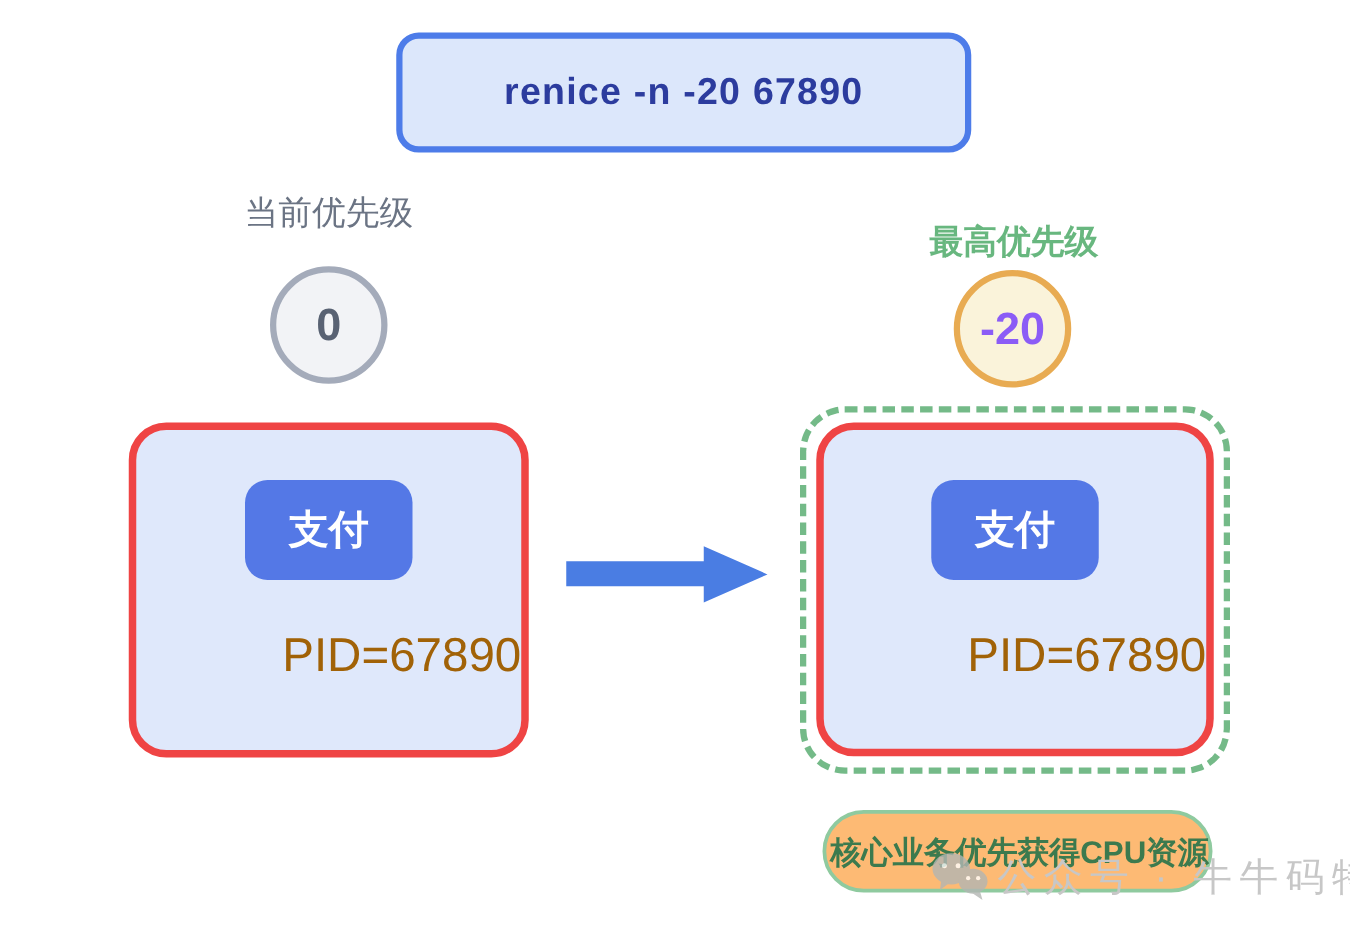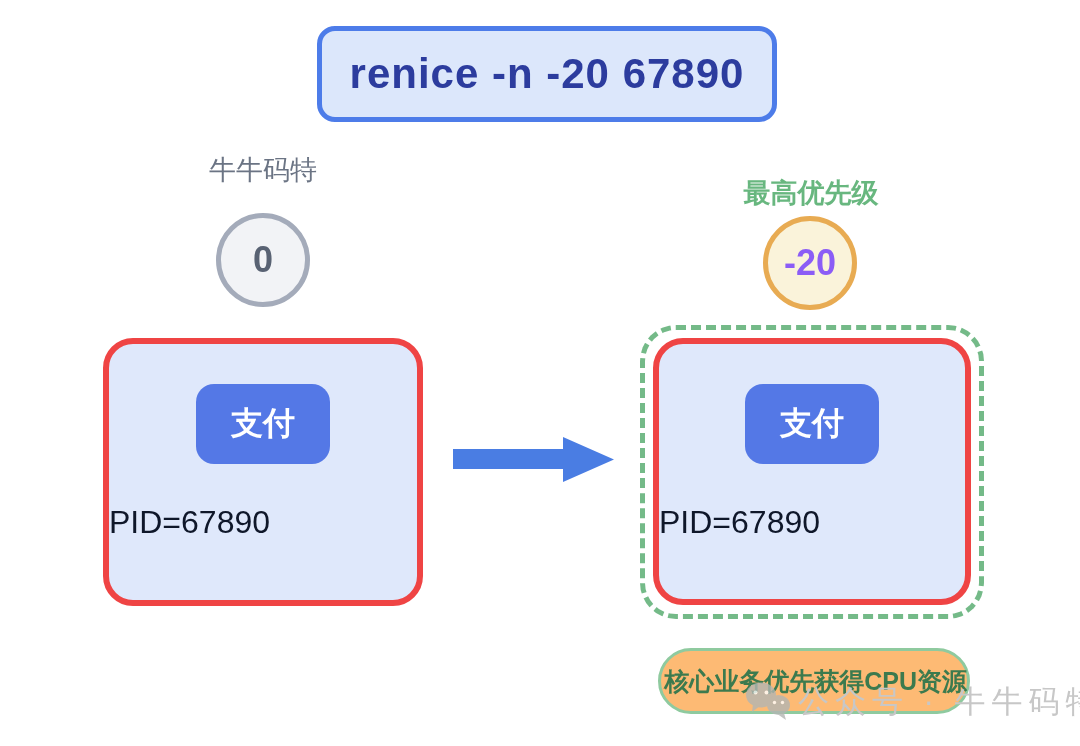--- a/index.html
+++ b/index.html
@@ -19,21 +19,21 @@
   .title-box {
     position: absolute;
     left: 317px; top: 26px;
     width: 460px; height: 96px;
     background: #dce7fb;
     border: 5px solid #4d7ce9;
     border-radius: 18px;
     display: flex; align-items: center; justify-content: center;
   }
   .title-box .cmd {
-    font-size: 42px;
+    font-size: 30px;
     font-weight: bold;
     color: #2c3c9e;
     letter-spacing: 1px;
   }
 
   
   .prio-label {
     position: absolute;
     top: 152px;
     width: 300px;
@@ -85,23 +85,23 @@
     border-radius: 18px;
     display: flex; align-items: center; justify-content: center;
     color: #ffffff;
     font-size: 32px;
     font-weight: bold;
   }
   .proc-pid {
     position: absolute;
     left: 0; right: 0;
     top: 160px;
-    text-align: left;
-    font-size: 32px;
-    color: #0f172a;
+    text-align: right;
+    font-size: 38px;
+    color: #a16207;
   }
 
   
   .dashed-wrap {
     position: absolute;
     left: 640px; top: 325px;
     width: 344px; height: 294px;
     border: 5px dashed #74ba88;
     border-radius: 36px;
   }
@@ -147,21 +147,21 @@
 </style>
 </head>
 <body>
 
 <div class="stage">
 
   <div class="title-box">
     <span class="cmd">renice -n -20 67890</span>
   </div>
 
-  <div class="prio-label before">牛牛码特</div>
+  <div class="prio-label before">当前优先级</div>
   <div class="prio-circle before">
     <span>0</span>
   </div>
   <div class="proc-box before">
     <div class="proc-btn">支付</div>
     <div class="proc-pid">PID=67890</div>
   </div>
 
   <svg class="arrow" viewBox="0 0 170 60" xmlns="http://www.w3.org/2000/svg">
     <polygon points="3,19 113,19 113,7 164,29.5 113,52 113,39 3,39" fill="#4a7de3"></polygon>

